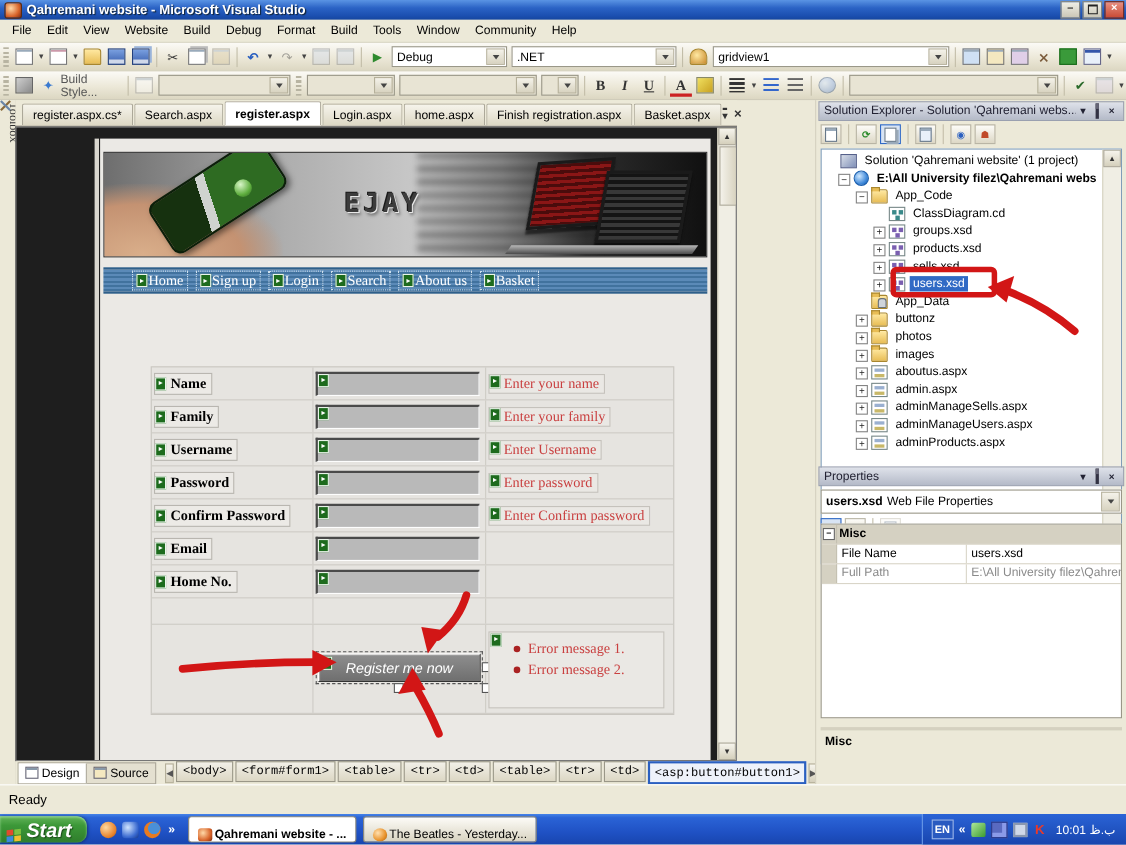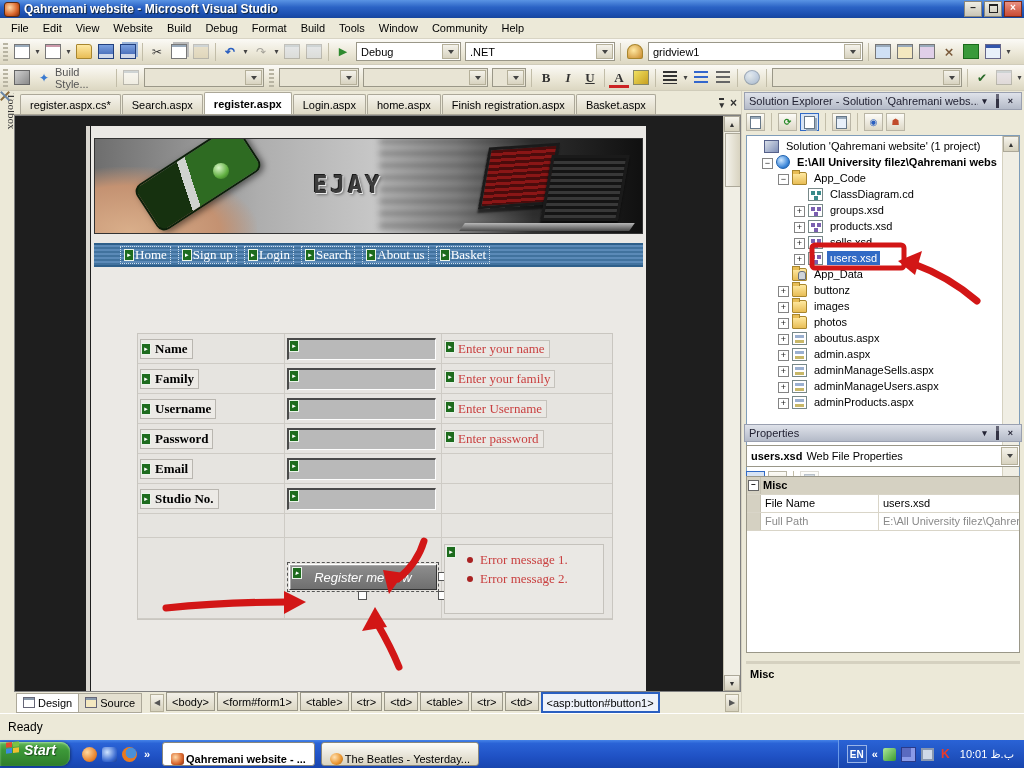--- a/index.html
+++ b/index.html
@@ -44,21 +44,21 @@
   .combo.flat{background:#e8e4d4;}
   .fmt{font-family:"Liberation Serif",serif;font-weight:bold;font-size:13px;}
   
   #main{position:absolute;left:0;top:91px;width:1024px;height:622px;}
   #toolstrip{position:absolute;left:0;top:0;width:14px;height:622px;background:#ece9d8;border-right:1px solid #d5d1c0;}
   #toolstrip .vicon{width:10px;height:10px;margin:4px auto 2px;position:relative;}
   #toolstrip .vicon::before,#toolstrip .vicon::after{content:"";position:absolute;left:4px;top:-1px;width:2px;height:12px;background:#8a6a3a;}
   #toolstrip .vicon::before{transform:rotate(45deg);}#toolstrip .vicon::after{transform:rotate(-45deg);background:#6a86a8;}
   #toolstrip .vtext{writing-mode:vertical-rl;font-size:11px;color:#333;margin:2px auto;display:block;}
   
-  #docwell{position:absolute;left:14px;top:0;width:727px;height:622px;}
+  #docwell{position:absolute;left:14px;top:0;width:656px;height:622px;}
   #tabstrip{position:absolute;left:0;top:0;right:0;height:24px;display:flex;align-items:flex-end;padding-left:6px;
     border-bottom:1px solid #aca899;box-sizing:border-box;background:#ece9d8;}
   .tab{height:19px;padding:0 9px;display:flex;align-items:center;background:linear-gradient(180deg,#f6f4ec,#ddd8c4);
     border:1px solid #aca899;border-bottom:none;border-radius:2px 2px 0 0;margin-right:1px;white-space:nowrap;}
   .tab[data-active="true"]{background:#fff;font-weight:bold;height:21px;position:relative;z-index:2;}
   #tabstrip .tsicons{margin-left:auto;display:flex;align-items:center;padding:0 4px 4px 0;gap:6px;}
   #tabstrip .tsicons .ovf{font-weight:bold;color:#333;border-top:2px solid #333;line-height:8px;font-size:9px;padding-top:1px;}
   #tabstrip .tsicons .cls{font-weight:bold;font-size:12px;color:#333;}
   #editor{position:absolute;left:0;top:24px;right:0;bottom:21px;background:#1e1e1e;border:1px solid #808080;box-sizing:border-box;overflow:hidden;}
   
@@ -131,21 +131,21 @@
   
   #tagbar{position:absolute;left:0;bottom:0;right:0;height:21px;background:#ece9d8;display:flex;align-items:center;
     padding:0 2px;box-sizing:border-box;gap:2px;}
   .viewbtns{display:flex;border:1px solid #aca899;background:#e4e0d0;margin-right:6px;}
   .viewbtn{display:flex;align-items:center;gap:3px;padding:1px 6px;height:16px;}
   .viewbtn[data-active="true"]{background:#fff;border-right:1px solid #aca899;}
   .vbicon{width:10px;height:9px;background:#fff;border:1px solid #667;box-shadow:inset 0 2px 0 #89a;}
   .navarr{width:12px;height:16px;display:flex;align-items:center;justify-content:center;color:#555;font-size:8px;
     background:linear-gradient(180deg,#f6f4ec,#d5d0bc);border:1px solid #b5b09a;}
   .tagbtn{height:17px;display:flex;align-items:center;padding:0 5px;background:linear-gradient(180deg,#f2f0e8,#dcd7c4);
-    border:1px solid #9a9788;font-size:11px;white-space:nowrap;font-family:Liberation Sans, sans-serif;}
+    border:1px solid #9a9788;font-size:11px;white-space:nowrap;font-family:Liberation Mono, monospace;}
   .tagbtn[data-sel="true"]{border:2px solid #2a5fc0;background:#eef2fa;padding:0 4px;}
   
   #rightpanel{position:absolute;left:741px;top:0;width:283px;height:622px;background:#ece9d8;border-left:1px solid #d5d1c0;box-sizing:border-box;}
   .paneltitle{height:18px;background:linear-gradient(180deg,#dfe2ea,#b4bac8);border:1px solid #9aa0b0;
     display:flex;align-items:center;padding:0 4px;box-sizing:border-box;margin:0 2px;color:#223;}
   .paneltitle .pt-text{flex:1;white-space:nowrap;overflow:hidden;}
   .pticon{width:13px;height:13px;display:flex;align-items:center;justify-content:center;font-size:9px;color:#223;font-weight:bold;}
   .pin{display:inline-block;width:3px;height:9px;background:#334;border-top:5px solid #667;}
   .setoolbar{height:24px;display:flex;align-items:center;padding:0 4px;gap:3px;}
   .seicon{width:17px;height:16px;border:1px solid #b9b5a5;background:linear-gradient(180deg,#fdfcf8,#ddd8c6);
@@ -197,21 +197,21 @@
   .expbox{width:9px;height:9px;border:1px solid #666;background:#fff;font-size:8px;line-height:7px;text-align:center;}
   #propdesc{position:absolute;left:4px;right:4px;bottom:4px;height:48px;border-top:3px solid #d5d1c0;padding:4px 4px;box-sizing:border-box;}
   #propdesc .dtitle{font-weight:bold;}
   
   #statusbar{position:absolute;left:0;top:713px;width:1024px;height:27px;background:#ece9d8;border-top:1px solid #fff;
     display:flex;align-items:center;padding-left:8px;box-sizing:border-box;font-size:12px;}
   #taskbar{position:absolute;left:0;top:740px;width:1024px;height:28px;
     background:linear-gradient(180deg,#4583e8 0%,#2a63d6 12%,#1f51c4 60%,#1845ae 100%);display:flex;align-items:center;}
   #startbtn{height:24px;margin:0 6px 0 0;padding:0 14px 0 6px;border-radius:0 9px 9px 0;
     background:linear-gradient(180deg,#63b45a 0%,#3c9838 35%,#2f7d2c 100%);box-shadow:inset 0 1px 2px #9fdc9a,1px 0 3px rgba(0,0,0,.4);
-    display:flex;align-items:flex-start;gap:4px;color:#fff;font-weight:bold;font-style:italic;font-size:14px;text-shadow:1px 1px 1px #1a4a18;}
+    display:flex;align-items:flex-end;gap:4px;color:#fff;font-weight:bold;font-style:italic;font-size:18px;text-shadow:1px 1px 1px #1a4a18;}
   .winflag{width:14px;height:12px;display:grid;grid-template-columns:6px 6px;grid-template-rows:5px 5px;gap:1px;transform:skewY(-6deg);}
   .winflag i{display:block;}
   .winflag i:nth-child(1){background:#e24a2e;}.winflag i:nth-child(2){background:#7dc242;}
   .winflag i:nth-child(3){background:#3a8ae0;}.winflag i:nth-child(4){background:#f0c030;}
   .ql{display:flex;align-items:center;gap:5px;padding:0 6px;}
   .qlicon{width:15px;height:15px;border-radius:50%;}
   .qlicon.orange{background:radial-gradient(circle at 35% 35%,#ffd9a0,#e8822a 65%,#9a4a10);}
   .qlicon.blue{background:radial-gradient(circle at 35% 35%,#cfe4ff,#3a6ad0 65%,#1a3a8a);border-radius:3px;}
   .qlicon.fox{background:radial-gradient(circle at 60% 40%,#4a90d8 0 40%,#e87a20 45% 100%);}
   .qlmore{color:#fff;font-weight:bold;margin-left:2px;}
@@ -572,40 +572,60 @@
                   </div>
                   <div class="fcell c3">
                     <div class="vwrap auto-hide">
                       <span class="aspg">▸</span>
                       <span class="vtext">Enter password</span>
                     </div>
 
                   </div>
                 </div>
 
-
                 <div class="frow std">
                   <div class="fcell c1">
                     <span class="lblbox">
                       <span class="aspg">▸</span>
-                      <span class="lbltext">Email</span>
+                      <span class="lbltext">Confirm Password</span>
                     </span>
                   </div>
                   <div class="fcell c2">
                     <div class="tbox">
                       <span class="aspg">▸</span>
                     </div>
+                  </div>
+                  <div class="fcell c3">
+                    <div class="vwrap auto-hide">
+                      <span class="aspg">▸</span>
+                      <span class="vtext">Enter Confirm password</span>
+                    </div>
+
                   </div>
                 </div>
 
                 <div class="frow std">
                   <div class="fcell c1">
                     <span class="lblbox">
                       <span class="aspg">▸</span>
-                      <span class="lbltext">Studio No.</span>
+                      <span class="lbltext">Email</span>
+                    </span>
+                  </div>
+                  <div class="fcell c2">
+                    <div class="tbox">
+                      <span class="aspg">▸</span>
+                    </div>
+                  </div>
+                </div>
+
+                <div class="frow std">
+                  <div class="fcell c1">
+                    <span class="lblbox">
+                      <span class="aspg">▸</span>
+                      <span class="lbltext">Home No.</span>
                     </span>
                   </div>
                   <div class="fcell c2">
                     <div class="tbox">
                       <span class="aspg">▸</span>
                     </div>
                   </div>
                   <div class="fcell c3">
                     
                     
@@ -801,27 +821,27 @@
 
               <div class="titem" data-indent="2" data-icon="folder" data-exp="plus">
                 <span class="texp"></span>
                 <span class="ticon"></span>
                 <span class="tlabel">buttonz</span>
               </div>
 
               <div class="titem" data-indent="2" data-icon="folder" data-exp="plus">
                 <span class="texp"></span>
                 <span class="ticon"></span>
+                <span class="tlabel">photos</span>
+              </div>
+
+              <div class="titem" data-indent="2" data-icon="folder" data-exp="plus">
+                <span class="texp"></span>
+                <span class="ticon"></span>
                 <span class="tlabel">images</span>
-              </div>
-
-              <div class="titem" data-indent="2" data-icon="folder" data-exp="plus">
-                <span class="texp"></span>
-                <span class="ticon"></span>
-                <span class="tlabel">photos</span>
               </div>
 
               <div class="titem" data-indent="2" data-icon="aspx" data-exp="plus">
                 <span class="texp"></span>
                 <span class="ticon"></span>
                 <span class="tlabel">aboutus.aspx</span>
               </div>
 
               <div class="titem" data-indent="2" data-icon="aspx" data-exp="plus">
                 <span class="texp"></span>

